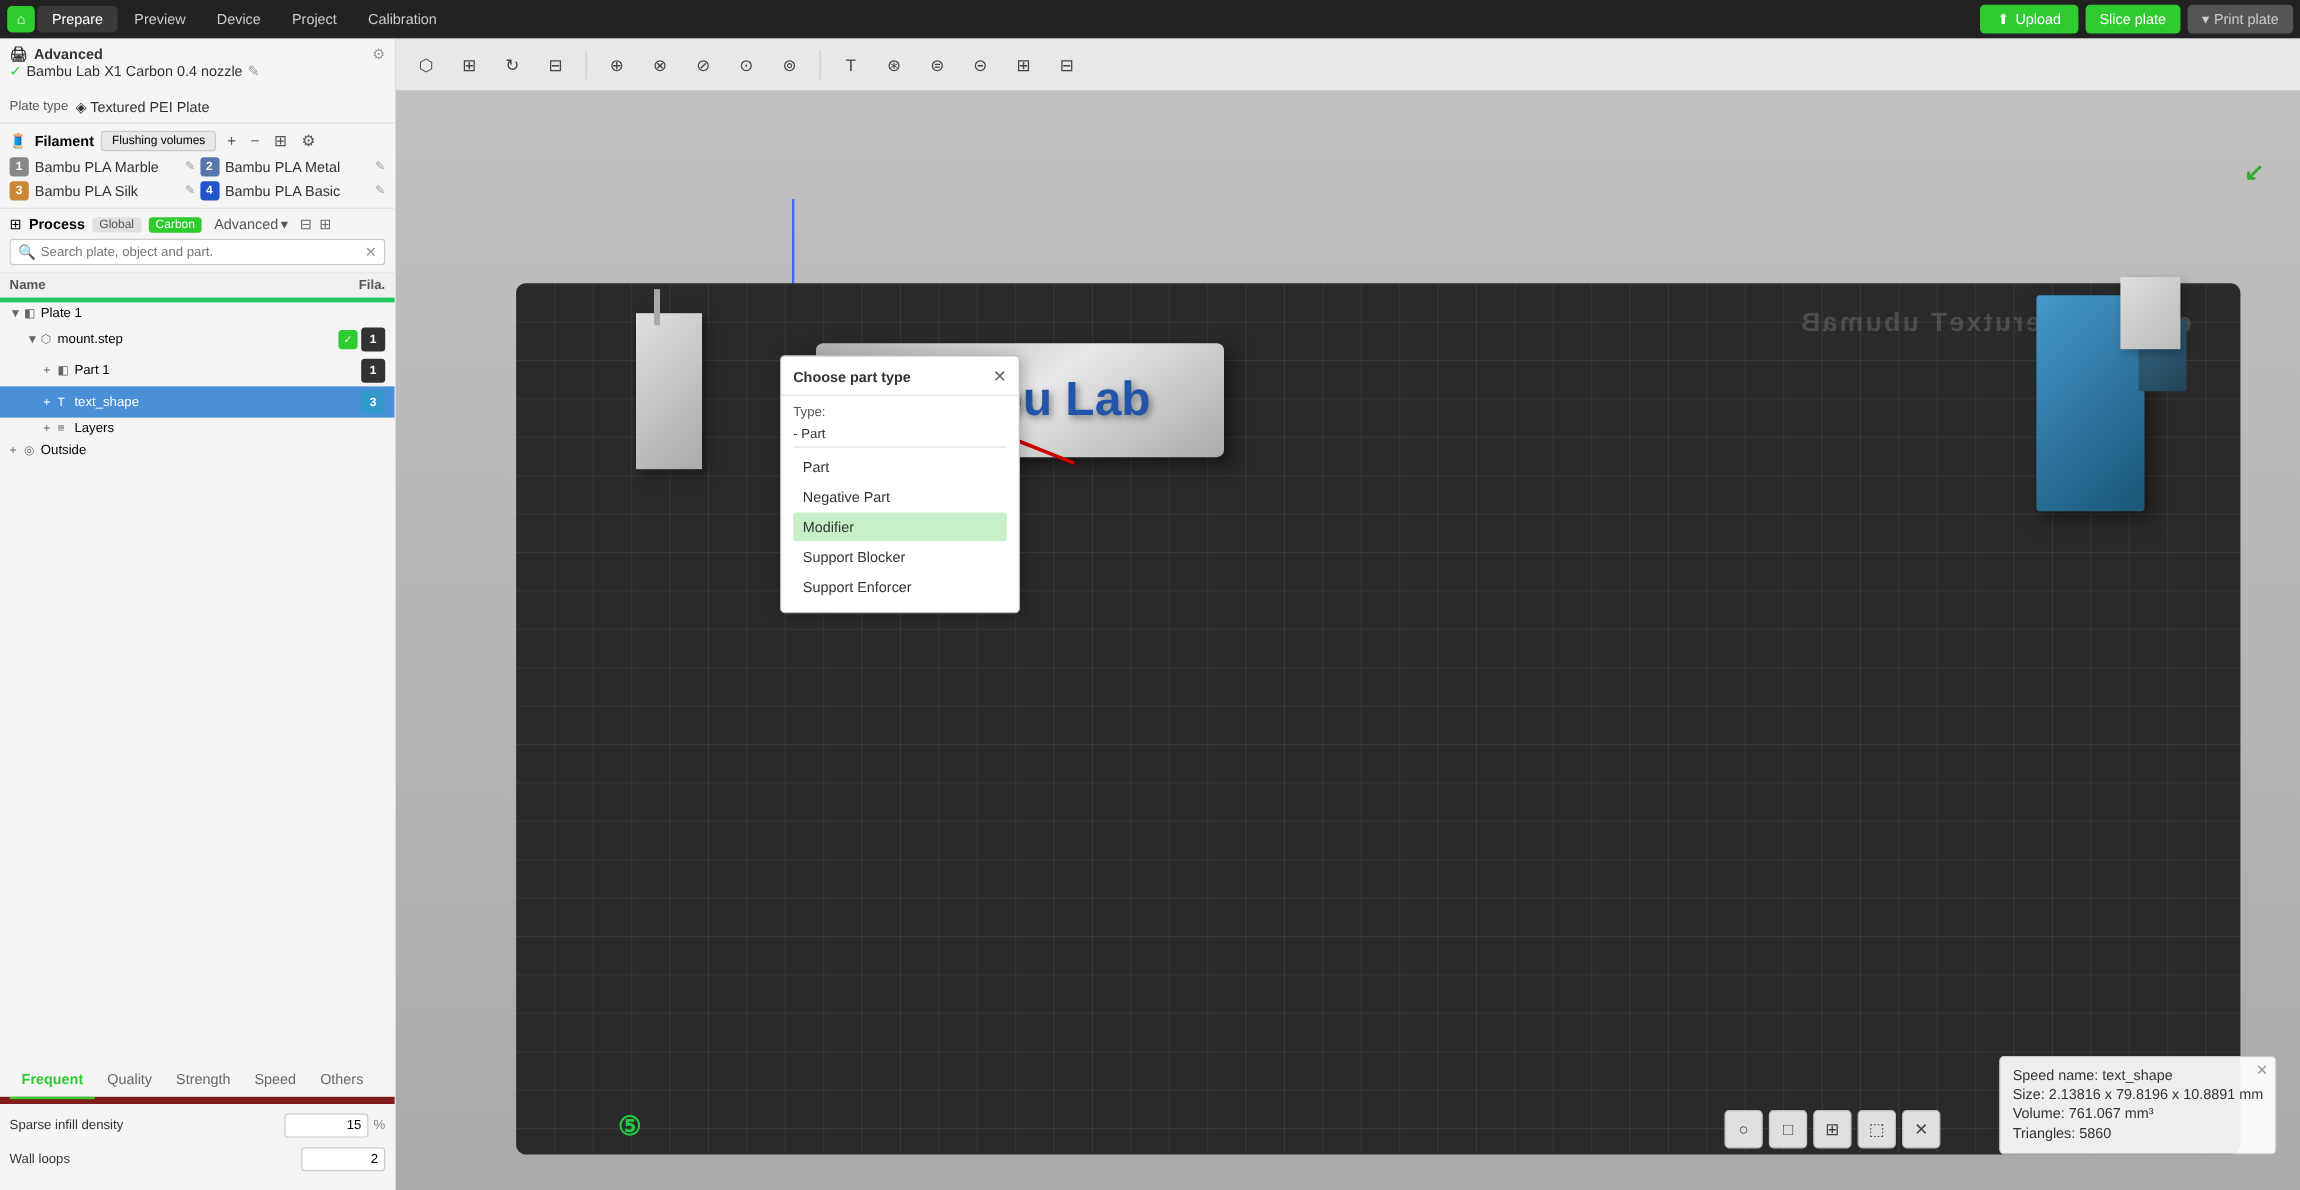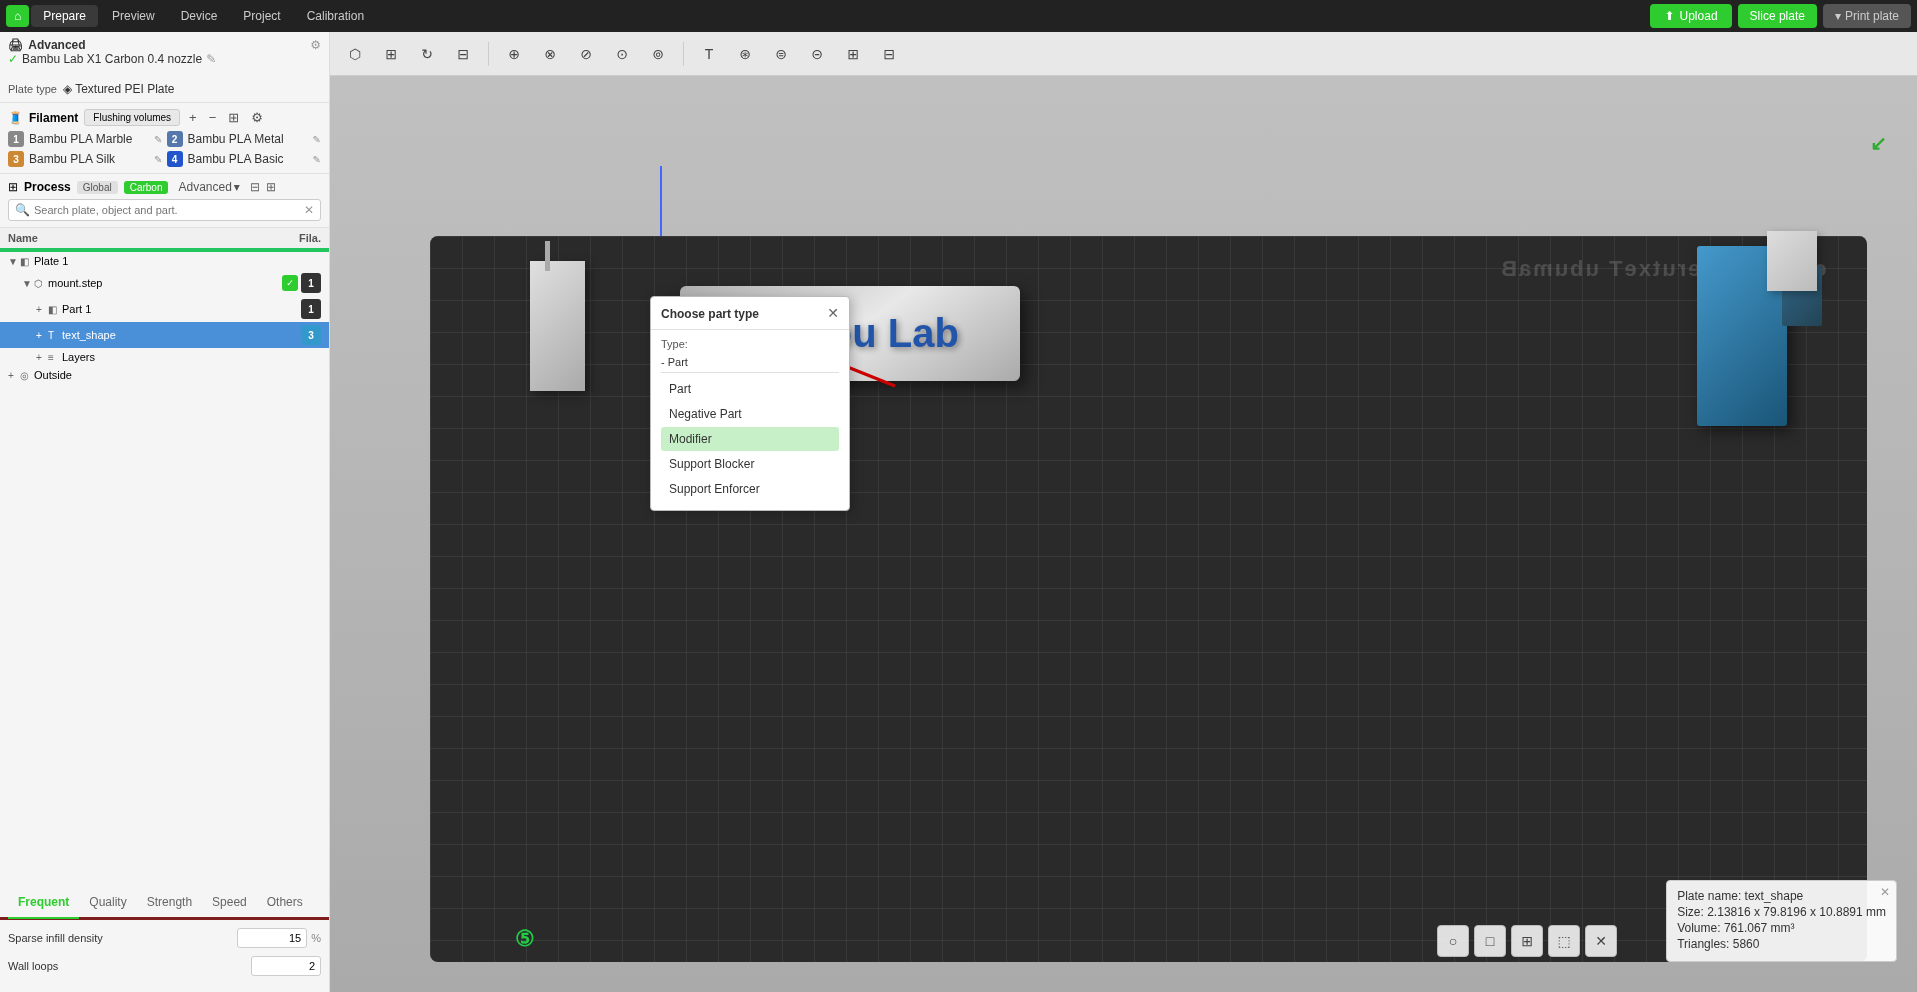--- a/index.html
+++ b/index.html
@@ -84,21 +84,21 @@
     .tree-indent { width: 14px; flex-shrink: 0; }
     .tree-arrow { width: 12px; flex-shrink: 0; color: #666; font-size: 10px; }
     .tree-icon { width: 14px; flex-shrink: 0; font-size: 10px; color: #666; }
     .tree-name { flex: 1; font-size: 11px; overflow: hidden; text-overflow: ellipsis; white-space: nowrap; }
     .tree-checkbox { width: 16px; height: 16px; border-radius: 3px; background: #2ecc2e; display: flex; align-items: center; justify-content: center; color: #fff; font-size: 9px; margin-right: 3px; flex-shrink: 0; }
     .tree-fila-badge { width: 20px; height: 20px; border-radius: 3px; display: flex; align-items: center; justify-content: center; font-size: 10px; font-weight: bold; color: #fff; }
     .badge-1 { background: #333; }
     .badge-3 { background: #3399cc; }
 
     
-    .process-tabs { display: flex; border-bottom: 3px solid #7f1d1d; background: #f5f5f5; padding: 0 8px; }
+    .process-tabs { display: flex; border-bottom: 6px solid #7f1d1d; background: #f5f5f5; padding: 0 8px; }
     .process-tab { padding: 8px 10px; cursor: pointer; font-size: 12px; color: #666; border-bottom: 2px solid transparent; margin-bottom: -2px; }
     .process-tab.active { color: #2ecc2e; border-bottom-color: #2ecc2e; font-weight: bold; }
 
     
     .settings-body { padding: 8px; }
     .setting-row { display: flex; align-items: center; margin-bottom: 8px; }
     .setting-label { flex: 1; font-size: 11px; color: #333; }
     .setting-input { width: 70px; border: 1px solid #ccc; border-radius: 3px; padding: 3px 5px; font-size: 11px; text-align: right; }
     .setting-unit { font-size: 11px; color: #888; margin-left: 4px; }
 
@@ -404,21 +404,21 @@
       <div style="position:absolute;bottom:35px;right:300px;display:flex;gap:5px;">
         <div class="bottom-tool-btn" title="Camera">○</div>
         <div class="bottom-tool-btn" title="View">□</div>
         <div class="bottom-tool-btn" title="Grid">⊞</div>
         <div class="bottom-tool-btn" title="Export">⬚</div>
         <div class="bottom-tool-btn" title="Close">✕</div>
       </div>
 
       <div class="info-panel">
         <button class="info-close">✕</button>
-        <div class="info-row">Plate name: text_shape</div>
+        <div class="info-row">Speed name: text_shape</div>
         <div class="info-row">Size: 2.13816 x 79.8196 x 10.8891 mm</div>
         <div class="info-row">Volume: 761.067 mm³</div>
         <div class="info-row">Triangles: 5860</div>
       </div>
 
     </div>
 
   </div>
 
 </div>

